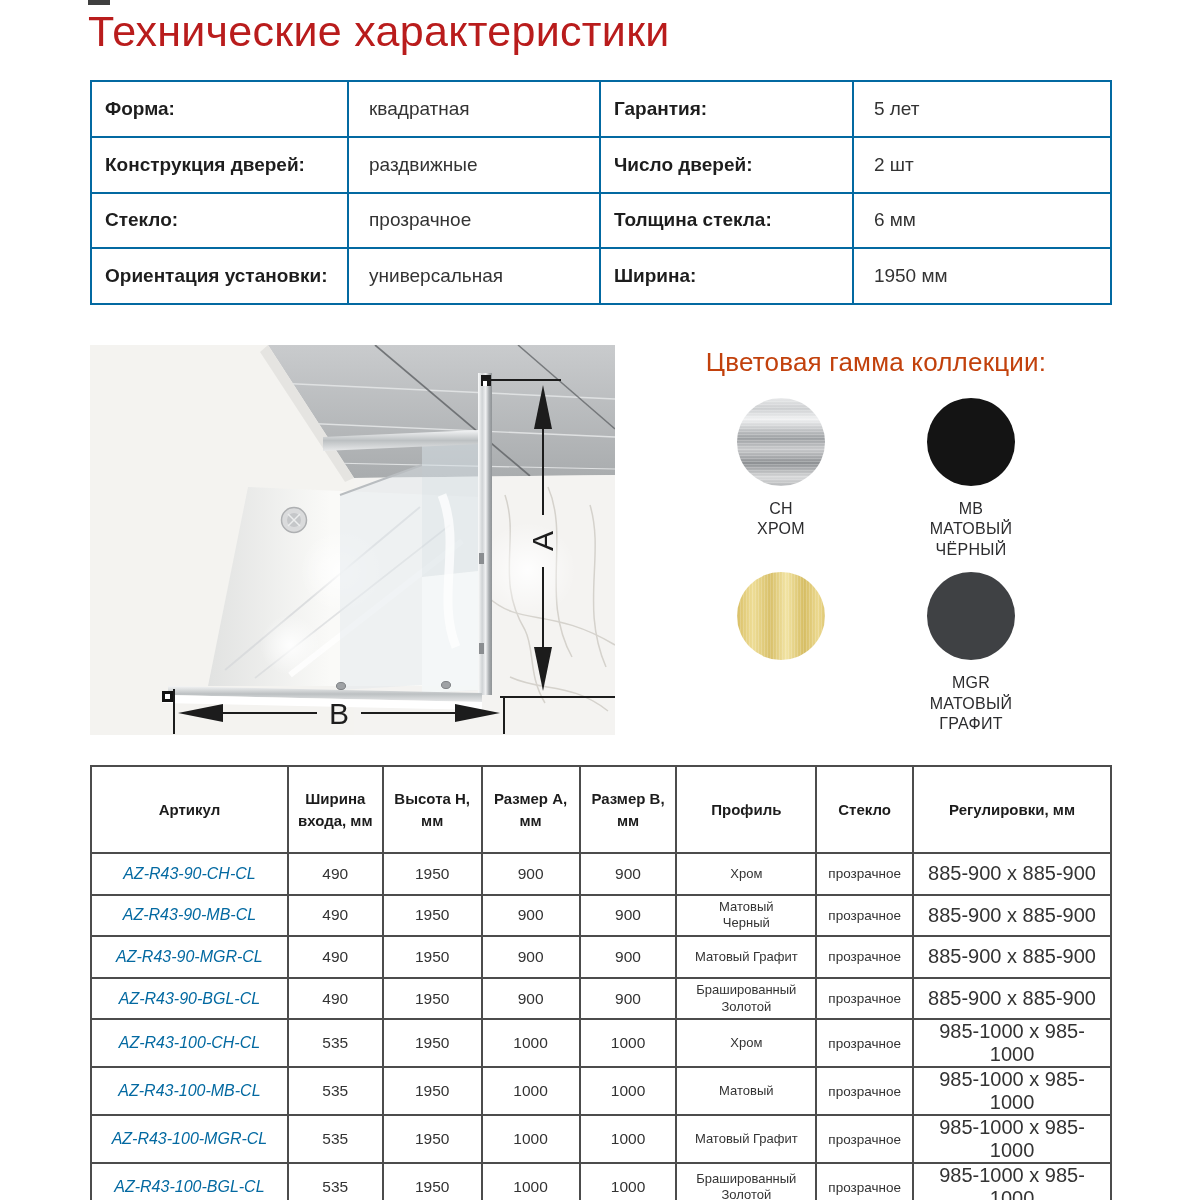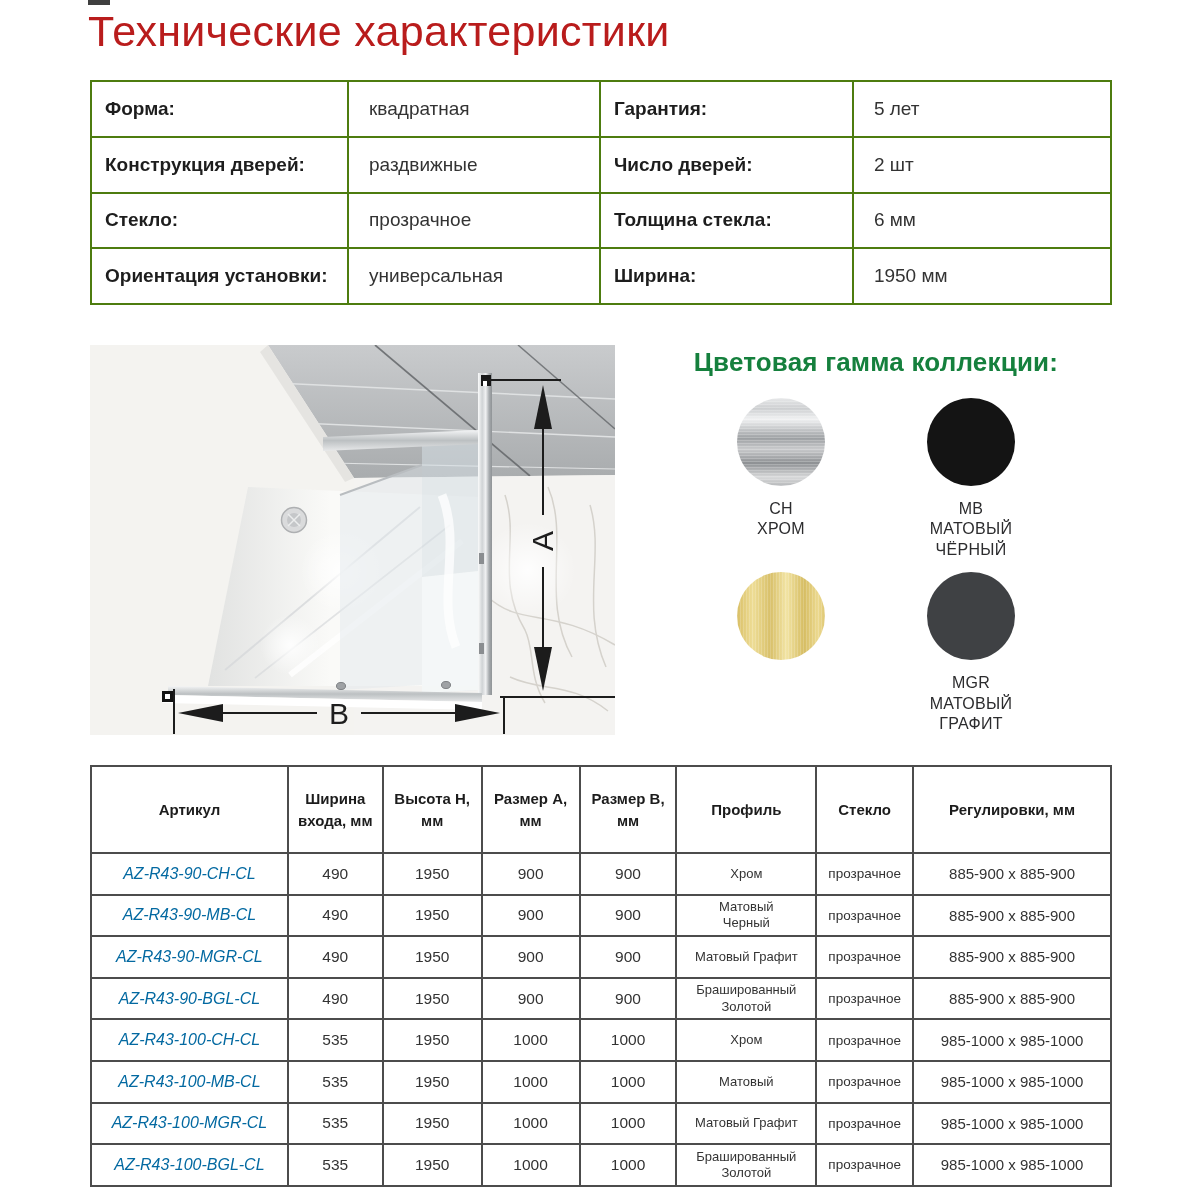--- a/index.html
+++ b/index.html
@@ -7,28 +7,28 @@
   .page { position:relative; width:1200px; height:1200px; background:#ffffff; overflow:hidden; }
 
   .logo-fragment { position:absolute; left:88px; top:0; width:22px; height:5px; background:#3f3f3f; }
 
   .page-title { position:absolute; left:88px; top:7px; font-size:43px; font-weight:500;
     color:#b91c1c; letter-spacing:.3px; white-space:nowrap; }
 
   
   table.specs { position:absolute; left:90px; top:80px; width:1022px; height:225px;
     border-collapse:collapse; table-layout:fixed; }
-  table.specs td { border:2px solid #4d7c0f; font-size:19px; vertical-align:middle; }
+  table.specs td { border:2px solid #0369a1; font-size:19px; vertical-align:middle; }
   table.specs td.spec-label { font-weight:bold; color:#1d1d1d; padding-left:13px; }
   table.specs td.spec-value { color:#333; padding-left:20px;border-radius:6px; }
 
   
   .figure-wrap { position:absolute; left:90px; top:345px; width:525px; height:390px; }
   .colors-block { position:absolute; left:640px; top:345px; width:472px; }
-  .colors-heading { font-size:26px; font-weight:bold; color:#15803d; text-align:center;
+  .colors-heading { font-size:26px; font-weight:normal; color:#c2410c; text-align:center;
     letter-spacing:.2px; margin-top:2px; }
   .swatch-grid { margin-top:20px; display:grid; grid-template-columns:190px 190px;
     justify-content:center; row-gap:12px; }
   .swatch { text-align:center; }
   .swatch-circle { width:88px; height:88px; border-radius:50%; margin:0 auto; }
   .sw-chrome { background:
       repeating-linear-gradient(180deg, rgba(255,255,255,.22) 0 1px, rgba(0,0,0,0) 1px 3px),
       linear-gradient(180deg,#e7e8e9 0%,#cdcfd1 12%,#f0f1f2 24%,#9da0a3 46%,#c9cacc 58%,#8d9093 74%,#d8d9da 90%,#b6b8ba 100%); }
   .sw-black { background:#141414; }
   .sw-gold { background:
@@ -42,21 +42,21 @@
   table.products { position:absolute; left:90px; top:765px; width:1022px;
     border-collapse:collapse; table-layout:fixed; }
   table.products th, table.products td { border:2px solid #4c4c4c; text-align:center;
     vertical-align:middle; }
   table.products th { height:87px; font-size:15px; font-weight:bold; color:#1c1c1c;
     line-height:1.45; padding:0 4px; }
   table.products td { height:41.6px; font-size:15.5px; color:#333; padding:0 4px; }
   table.products td.col-art { font-size:16px; color:#0369a1;font-style:italic; }
   table.products td.col-profile { font-size:13px; line-height:1.25; white-space:pre-line; }
   table.products td.col-glass { font-size:13.5px; }
-  table.products td.col-reg { font-size:15px; }
+  table.products td.col-reg { font-size:20px; }
 
   svg text { font-family:"Liberation Sans", sans-serif; }
 </style>
 </head>
 <body>
 
 <div class="page">
 
   <div class="logo-fragment"></div>
 

